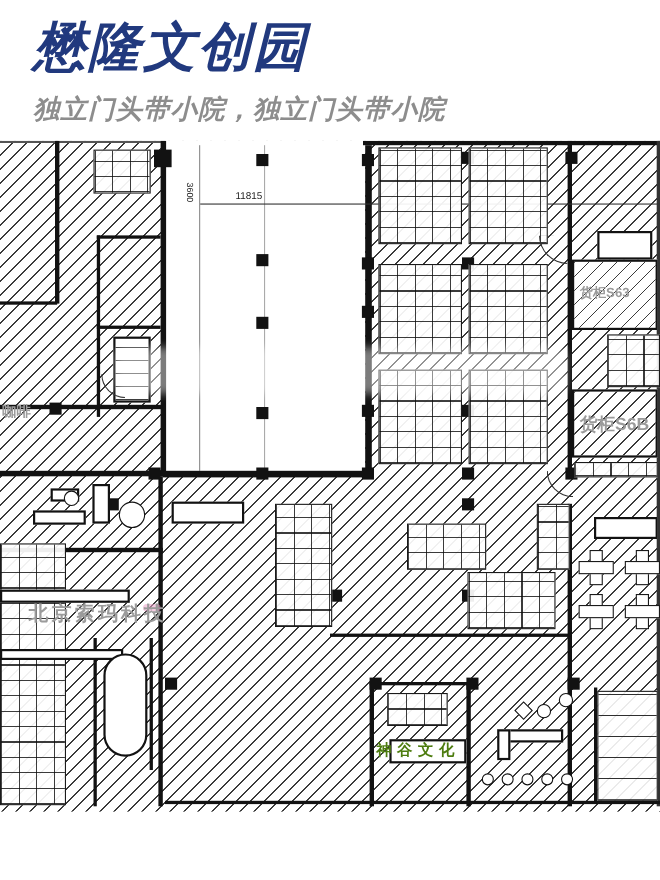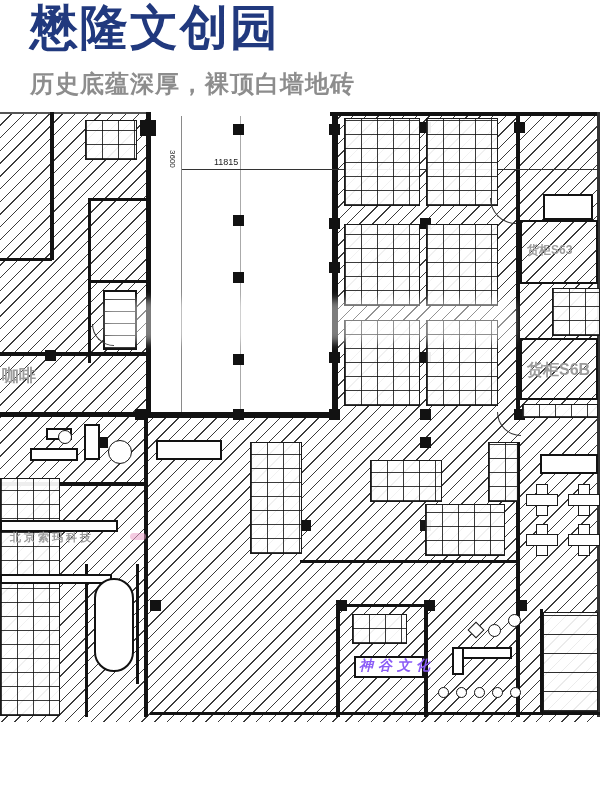--- a/index.html
+++ b/index.html
@@ -1,20 +1,20 @@
 <!DOCTYPE html>
 <html><head>
 <meta charset="utf-8">
 <style>
   * { margin:0; padding:0; box-sizing:border-box; }
   html,body { width:600px; height:800px; background:#fff; overflow:hidden;
               font-family:"Liberation Sans", sans-serif; }
 
   
-  .header { padding:0 0 0 30px; }
+  .header { padding:16px 0 0 30px;font-style:italic; }
   .title { font-size:48px; font-weight:900; color:#21397e; letter-spacing:2px; line-height:1.15; }
   .subtitle { font-size:24px; font-weight:700; color:#8d8d8d; letter-spacing:1px; line-height:1.58; margin-top:10px; }
 
   
   .plan { position:relative; width:600px; height:610px; margin-top:9px; background:#fff; overflow:hidden; }
   .hatch-bg, .hatch {
     background-image: repeating-linear-gradient(135deg, rgba(25,25,25,.85) 0 1px, transparent 1px 9px);
   }
   .hatch-bg { position:absolute; inset:0; }
   i { display:block; position:absolute; }
@@ -46,21 +46,21 @@
   .dim-text.vert { writing-mode:vertical-rl; font-size:8px; }
   .glabel { color:#9b9b9b; font-weight:700; white-space:nowrap; }
   .watermark { background:rgba(255,255,255,.45); filter:blur(4px); border-radius:8px; }
   .pink { background:rgba(235,160,200,.55); border-radius:4px; }
 </style>
 </head>
 <body>
 
 <div class="header">
   <div class="title">懋隆文创园</div>
-  <div class="subtitle">历史底蕴深厚，裸顶白墙地砖</div>
+  <div class="subtitle">独立门头带小院，独立门头带小院</div>
 </div>
 
 <div class="plan">
   <i class="hatch-bg"></i>
 
   <i class="white" style="left:150px;top:0;width:182px;height:302px;"></i>
   <i class="tline" style="left:181px;top:4px;width:1px;height:296px;"></i>
   <i class="tline" style="left:240px;top:4px;width:1px;height:296px;background:#aaa;"></i>
 
   <i class="wall" style="left:330px;top:0;width:270px;height:4px;"></i>
@@ -173,18 +173,18 @@
 
   <i class="stalls" style="left:543px;top:500px;width:55px;height:100px;"></i>
 
   <i class="arc" style="left:490px;top:86px;width:26px;height:26px;"></i>
   <i class="arc" style="left:92px;top:212px;width:22px;height:22px;"></i>
   <i class="arc" style="left:497px;top:300px;width:24px;height:24px;"></i>
 
   <i class="watermark" style="left:105px;top:188px;width:410px;height:42px;"></i>
   <i class="pink" style="left:130px;top:421px;width:16px;height:7px;"></i>
 
-  <span class="glabel" style="position:absolute;left:2px;top:252px;font-size:17px;">咖啡</span>
-  <span class="glabel" style="position:absolute;left:10px;top:418px;font-size:11px;letter-spacing:3px;">北京索玛科技</span>
-  <span class="glabel" style="position:absolute;left:359px;top:545px;font-size:14px;letter-spacing:5px;color:#8b5cf6;font-style:italic;">神谷文化</span>
+  <span class="glabel" style="position:absolute;left:2px;top:237px;font-size:13px;">咖啡</span>
+  <span class="glabel" style="position:absolute;left:26px;top:418px;font-size:18px;letter-spacing:3px;">北京索玛科技</span>
+  <span class="glabel" style="position:absolute;left:342px;top:545px;font-size:14px;letter-spacing:5px;color:#4d7c0f;">神谷文化</span>
   <span class="glabel" style="position:absolute;left:527px;top:130px;font-size:12px;">货柜S63</span>
   <span class="glabel" style="position:absolute;left:527px;top:248px;font-size:16px;">货柜S6B</span>
 </div>
 
 </body></html>

